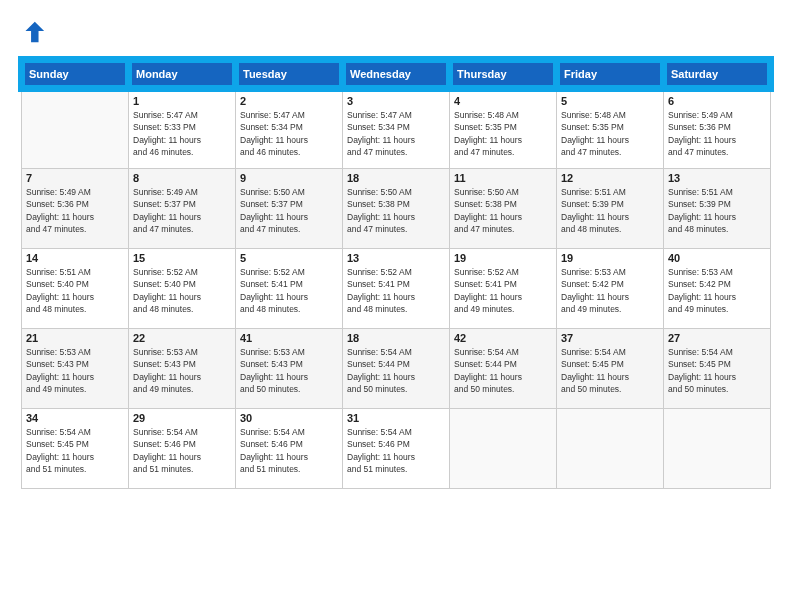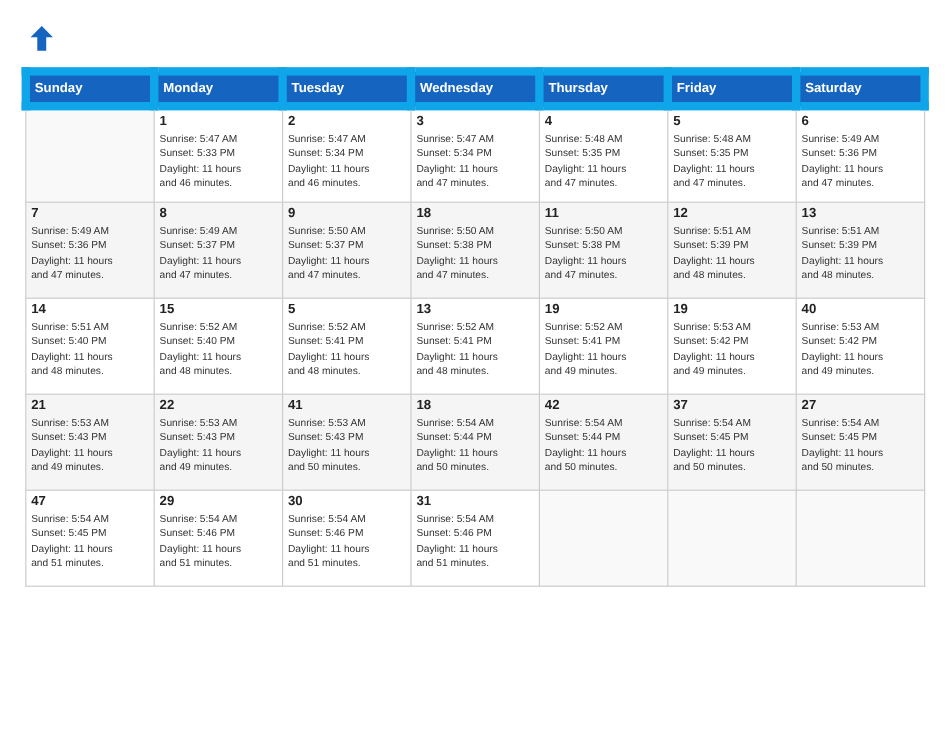--- a/index.html
+++ b/index.html
@@ -317,21 +317,21 @@
           <td>
             <span class="day-num">27</span>
             <div class="day-info" style="white-space: pre-line;">Sunrise: 5:54 AM
 Sunset: 5:45 PM
 Daylight: 11 hours
 and 50 minutes.</div>
           </td>
         </tr>
         <tr>
           <td>
-            <span class="day-num">47</span>
+            <span class="day-num">34</span>
             <div class="day-info" style="white-space: pre-line;">Sunrise: 5:54 AM
 Sunset: 5:45 PM
 Daylight: 11 hours
 and 51 minutes.</div>
           </td>
           <td>
             <span class="day-num">29</span>
             <div class="day-info" style="white-space: pre-line;">Sunrise: 5:54 AM
 Sunset: 5:46 PM
 Daylight: 11 hours

